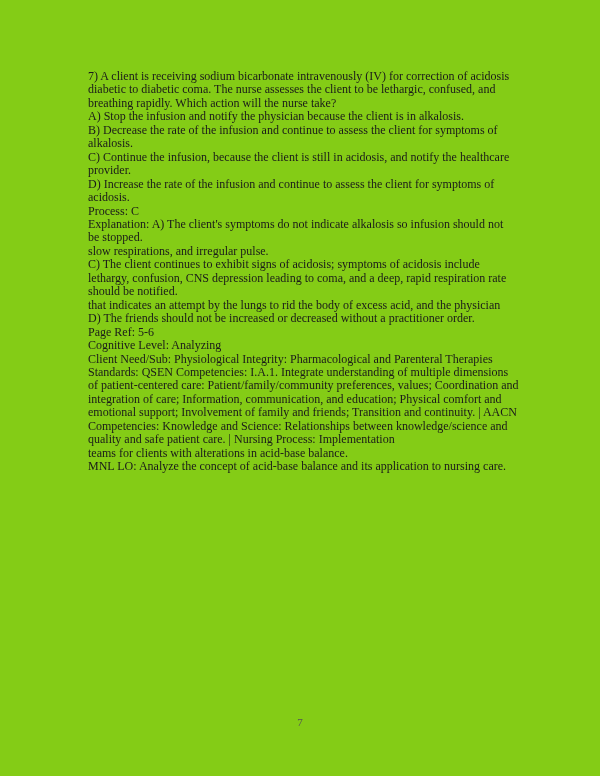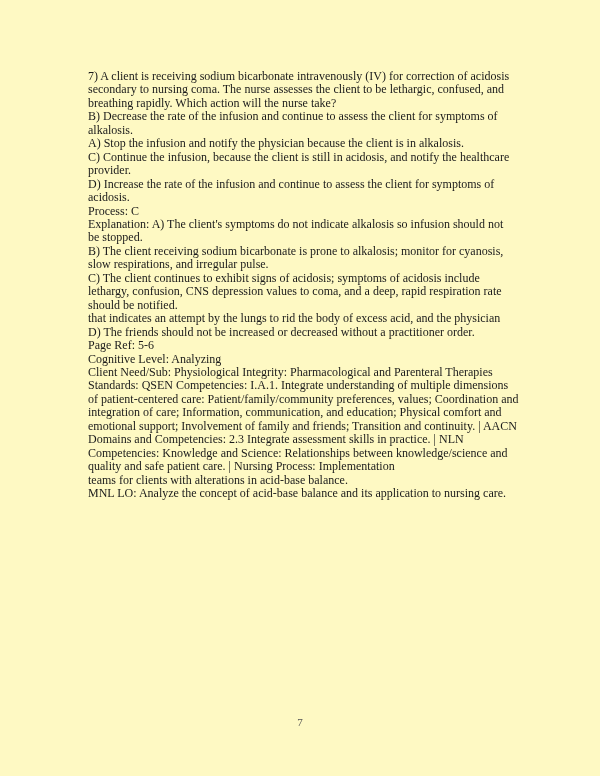--- a/index.html
+++ b/index.html
@@ -12,21 +12,21 @@
       height: 776px;
       position: relative;
       overflow: hidden;
     }
     .page {
       position: absolute;
       left: 0;
       top: 0;
       width: 600px;
       height: 776px;
-      background: #fef9c3;
+      background: #84cc16;
     }
     .content {
       position: absolute;
       left: 88px;
       top: 70px;
       width: 440px;
       font-family: "Liberation Serif", "DejaVu Serif", serif;
       font-size: 12px;
       line-height: 13.45px;
       color: #1a1a1a;
@@ -47,74 +47,72 @@
     }
   </style>
 </head>
 <body>
 
 <div class="page">
   <div class="content">
 
     <div>
       <span class="line">7) A client is receiving sodium bicarbonate intravenously (IV) for correction of acidosis</span>
-      <span class="line">secondary to nursing coma. The nurse assesses the client to be lethargic, confused, and</span>
+      <span class="line">diabetic to diabetic coma. The nurse assesses the client to be lethargic, confused, and</span>
       <span class="line">breathing rapidly. Which action will the nurse take?</span>
     </div>
 
     <div>
       <div>
+        <span class="line">A) Stop the infusion and notify the physician because the client is in alkalosis.</span>
+      </div>
+      <div>
         <span class="line">B) Decrease the rate of the infusion and continue to assess the client for symptoms of</span>
         <span class="line">alkalosis.</span>
-      </div>
-      <div>
-        <span class="line">A) Stop the infusion and notify the physician because the client is in alkalosis.</span>
       </div>
       <div>
         <span class="line">C) Continue the infusion, because the client is still in acidosis, and notify the healthcare</span>
         <span class="line">provider.</span>
       </div>
       <div>
         <span class="line">D) Increase the rate of the infusion and continue to assess the client for symptoms of</span>
         <span class="line">acidosis.</span>
       </div>
     </div>
 
     <span class="line">Process:  C</span>
 
     <div>
       <div>
         <span class="line">Explanation:  A) The client's symptoms do not indicate alkalosis so infusion should not</span>
         <span class="line">be stopped.</span>
       </div>
       <div>
-        <span class="line">B) The client receiving sodium bicarbonate is prone to alkalosis; monitor for cyanosis,</span>
         <span class="line">slow respirations, and irregular pulse.</span>
       </div>
       <div>
         <span class="line">C) The client continues to exhibit signs of acidosis; symptoms of acidosis include</span>
-        <span class="line">lethargy, confusion, CNS depression values to coma, and a deep, rapid respiration rate</span>
+        <span class="line">lethargy, confusion, CNS depression leading to coma, and a deep, rapid respiration rate</span>
         <span class="line">should be notified.</span>
         <span class="line">that indicates an attempt by the lungs to rid the body of excess acid, and the physician</span>
       </div>
       <div>
         <span class="line">D) The friends should not be increased or decreased without a practitioner order.</span>
       </div>
     </div>
 
     <div>
       <span class="line">Page Ref: 5-6</span>
       <span class="line">Cognitive Level:  Analyzing</span>
       <span class="line">Client Need/Sub:  Physiological Integrity: Pharmacological and Parenteral Therapies</span>
       <div>
         <span class="line">Standards:  QSEN Competencies: I.A.1. Integrate understanding of multiple dimensions</span>
         <span class="line">of patient-centered care: Patient/family/community preferences, values; Coordination and</span>
         <span class="line">integration of care; Information, communication, and education; Physical comfort and</span>
         <span class="line">emotional support; Involvement of family and friends; Transition and continuity. | AACN</span>
-        <span class="line">Domains and Competencies: 2.3 Integrate assessment skills in practice. | NLN</span>
         <span class="line">Competencies: Knowledge and Science: Relationships between knowledge/science and</span>
         <span class="line">quality and safe patient care. | Nursing Process: Implementation</span>
       </div>
       <div>
         <span class="line">teams for clients with alterations in acid-base balance.</span>
       </div>
       <span class="line">MNL LO:  Analyze the concept of acid-base balance and its application to nursing care.</span>
     </div>
 
   </div>

